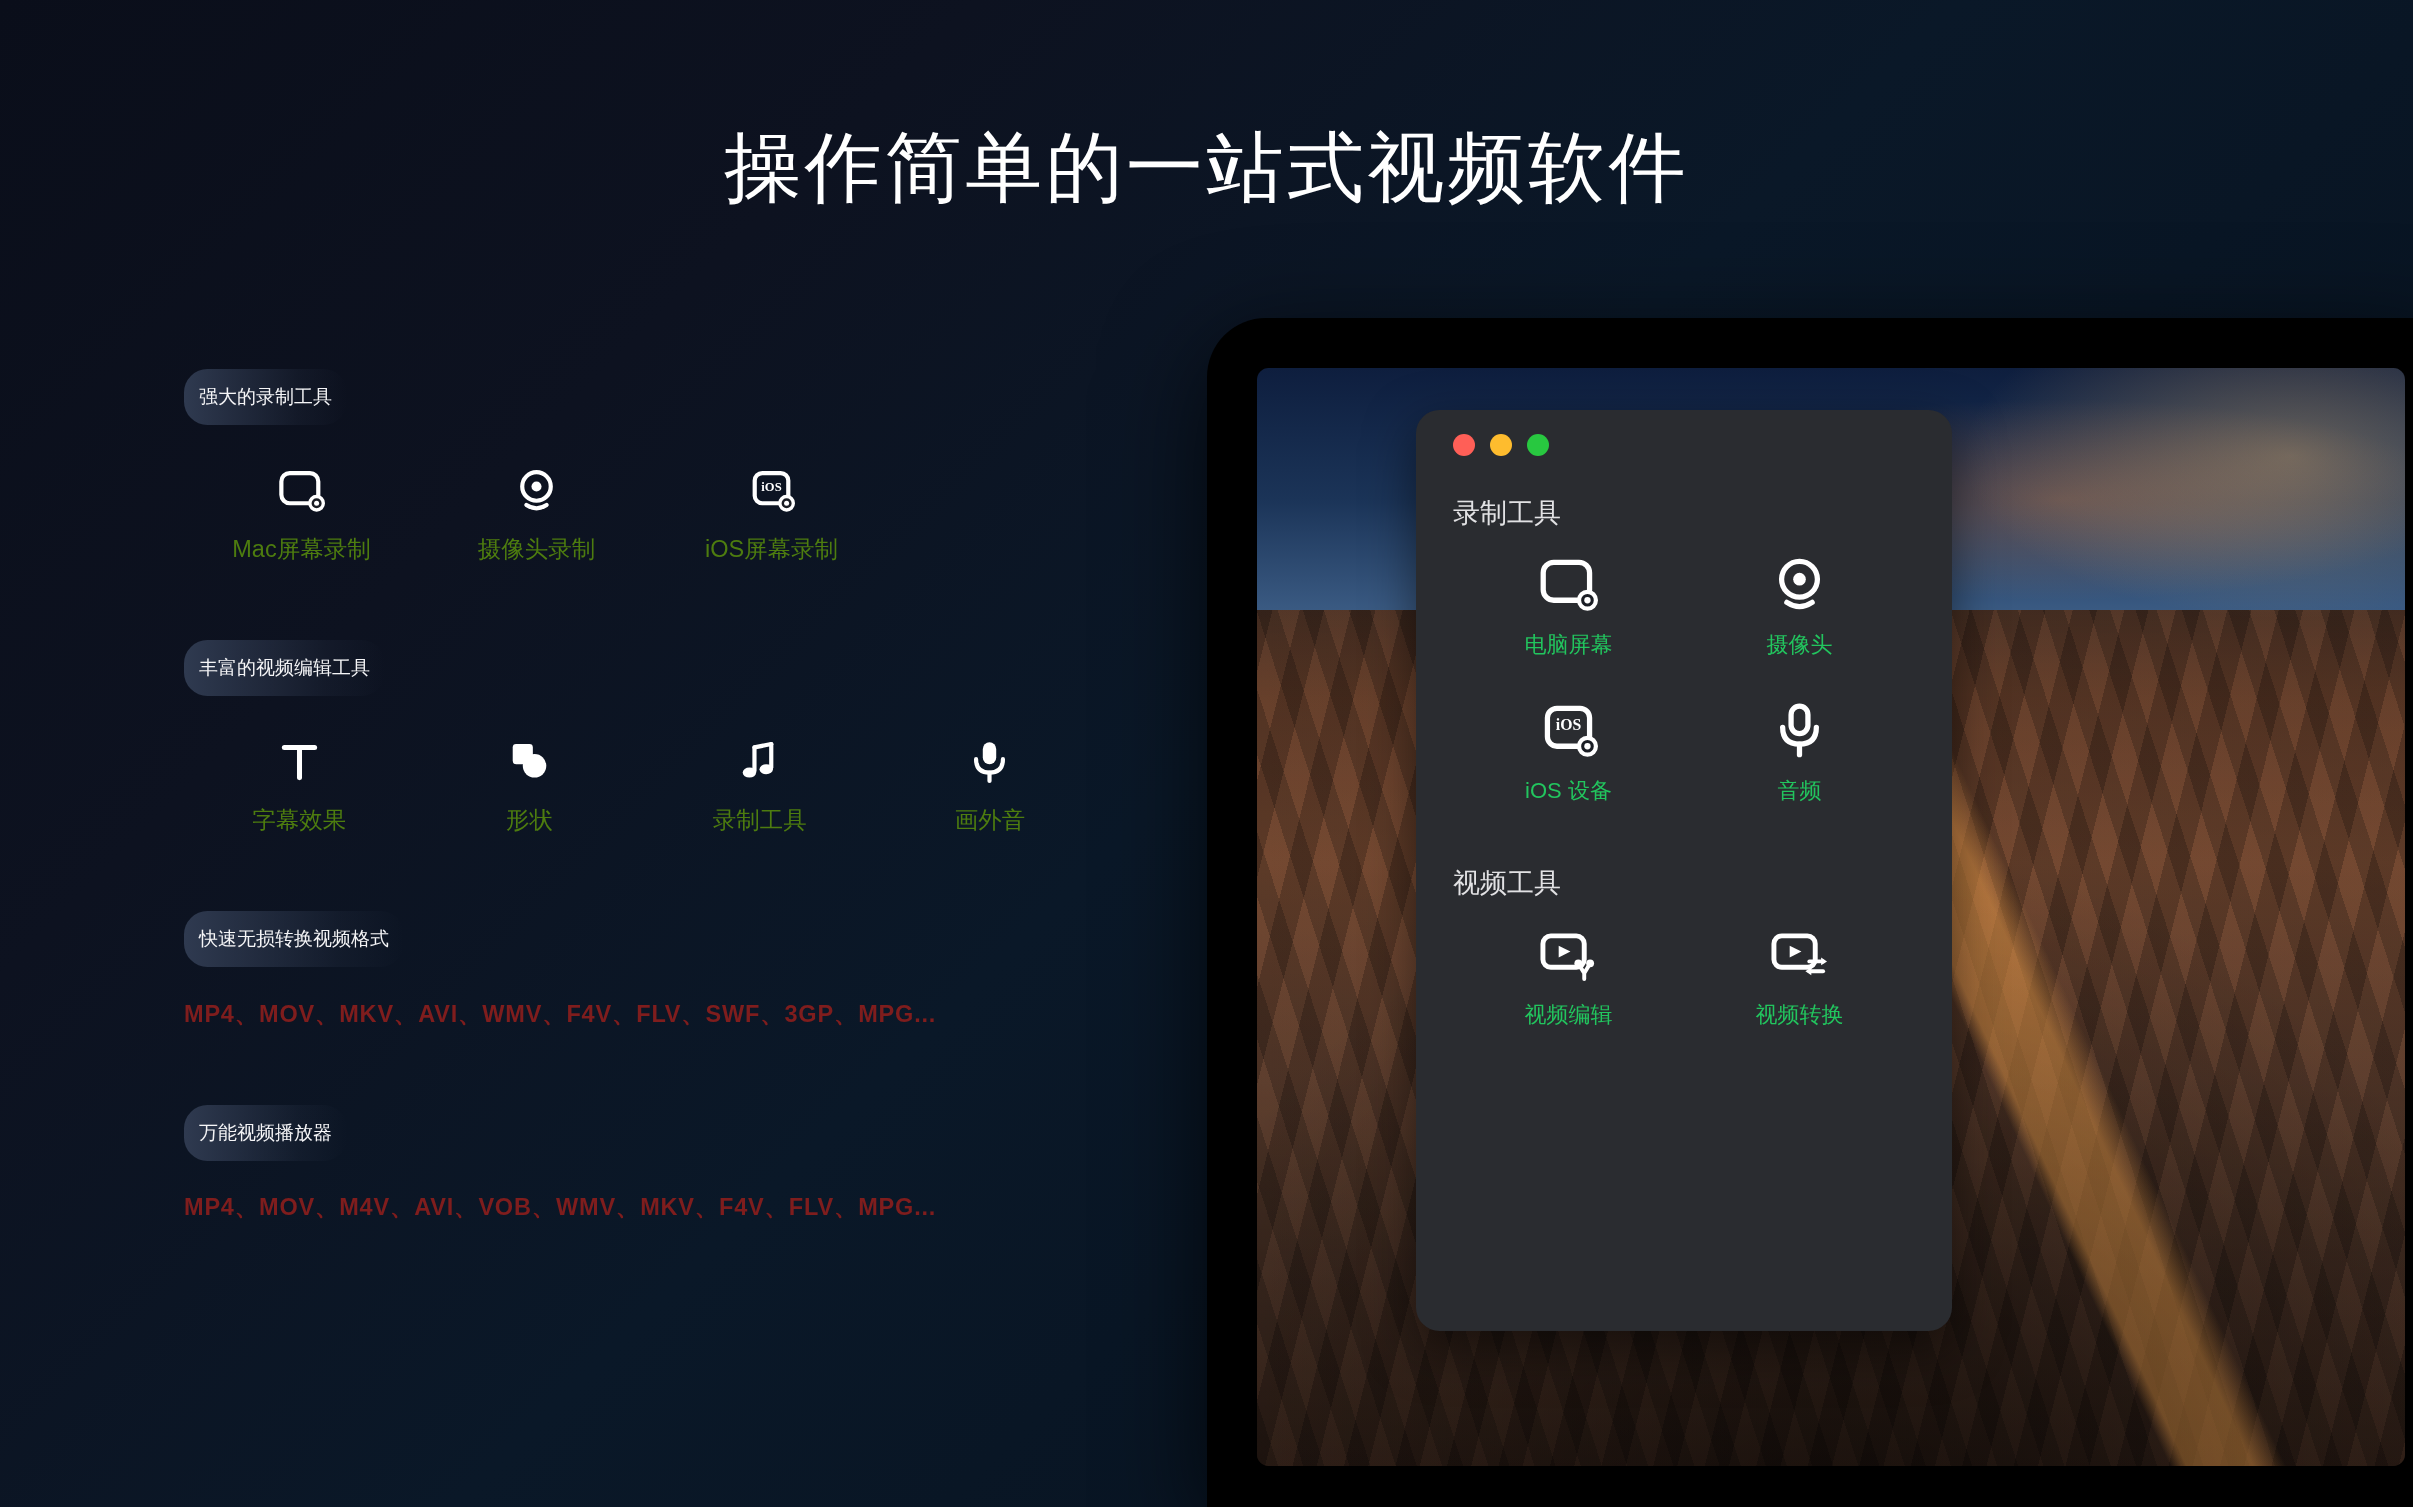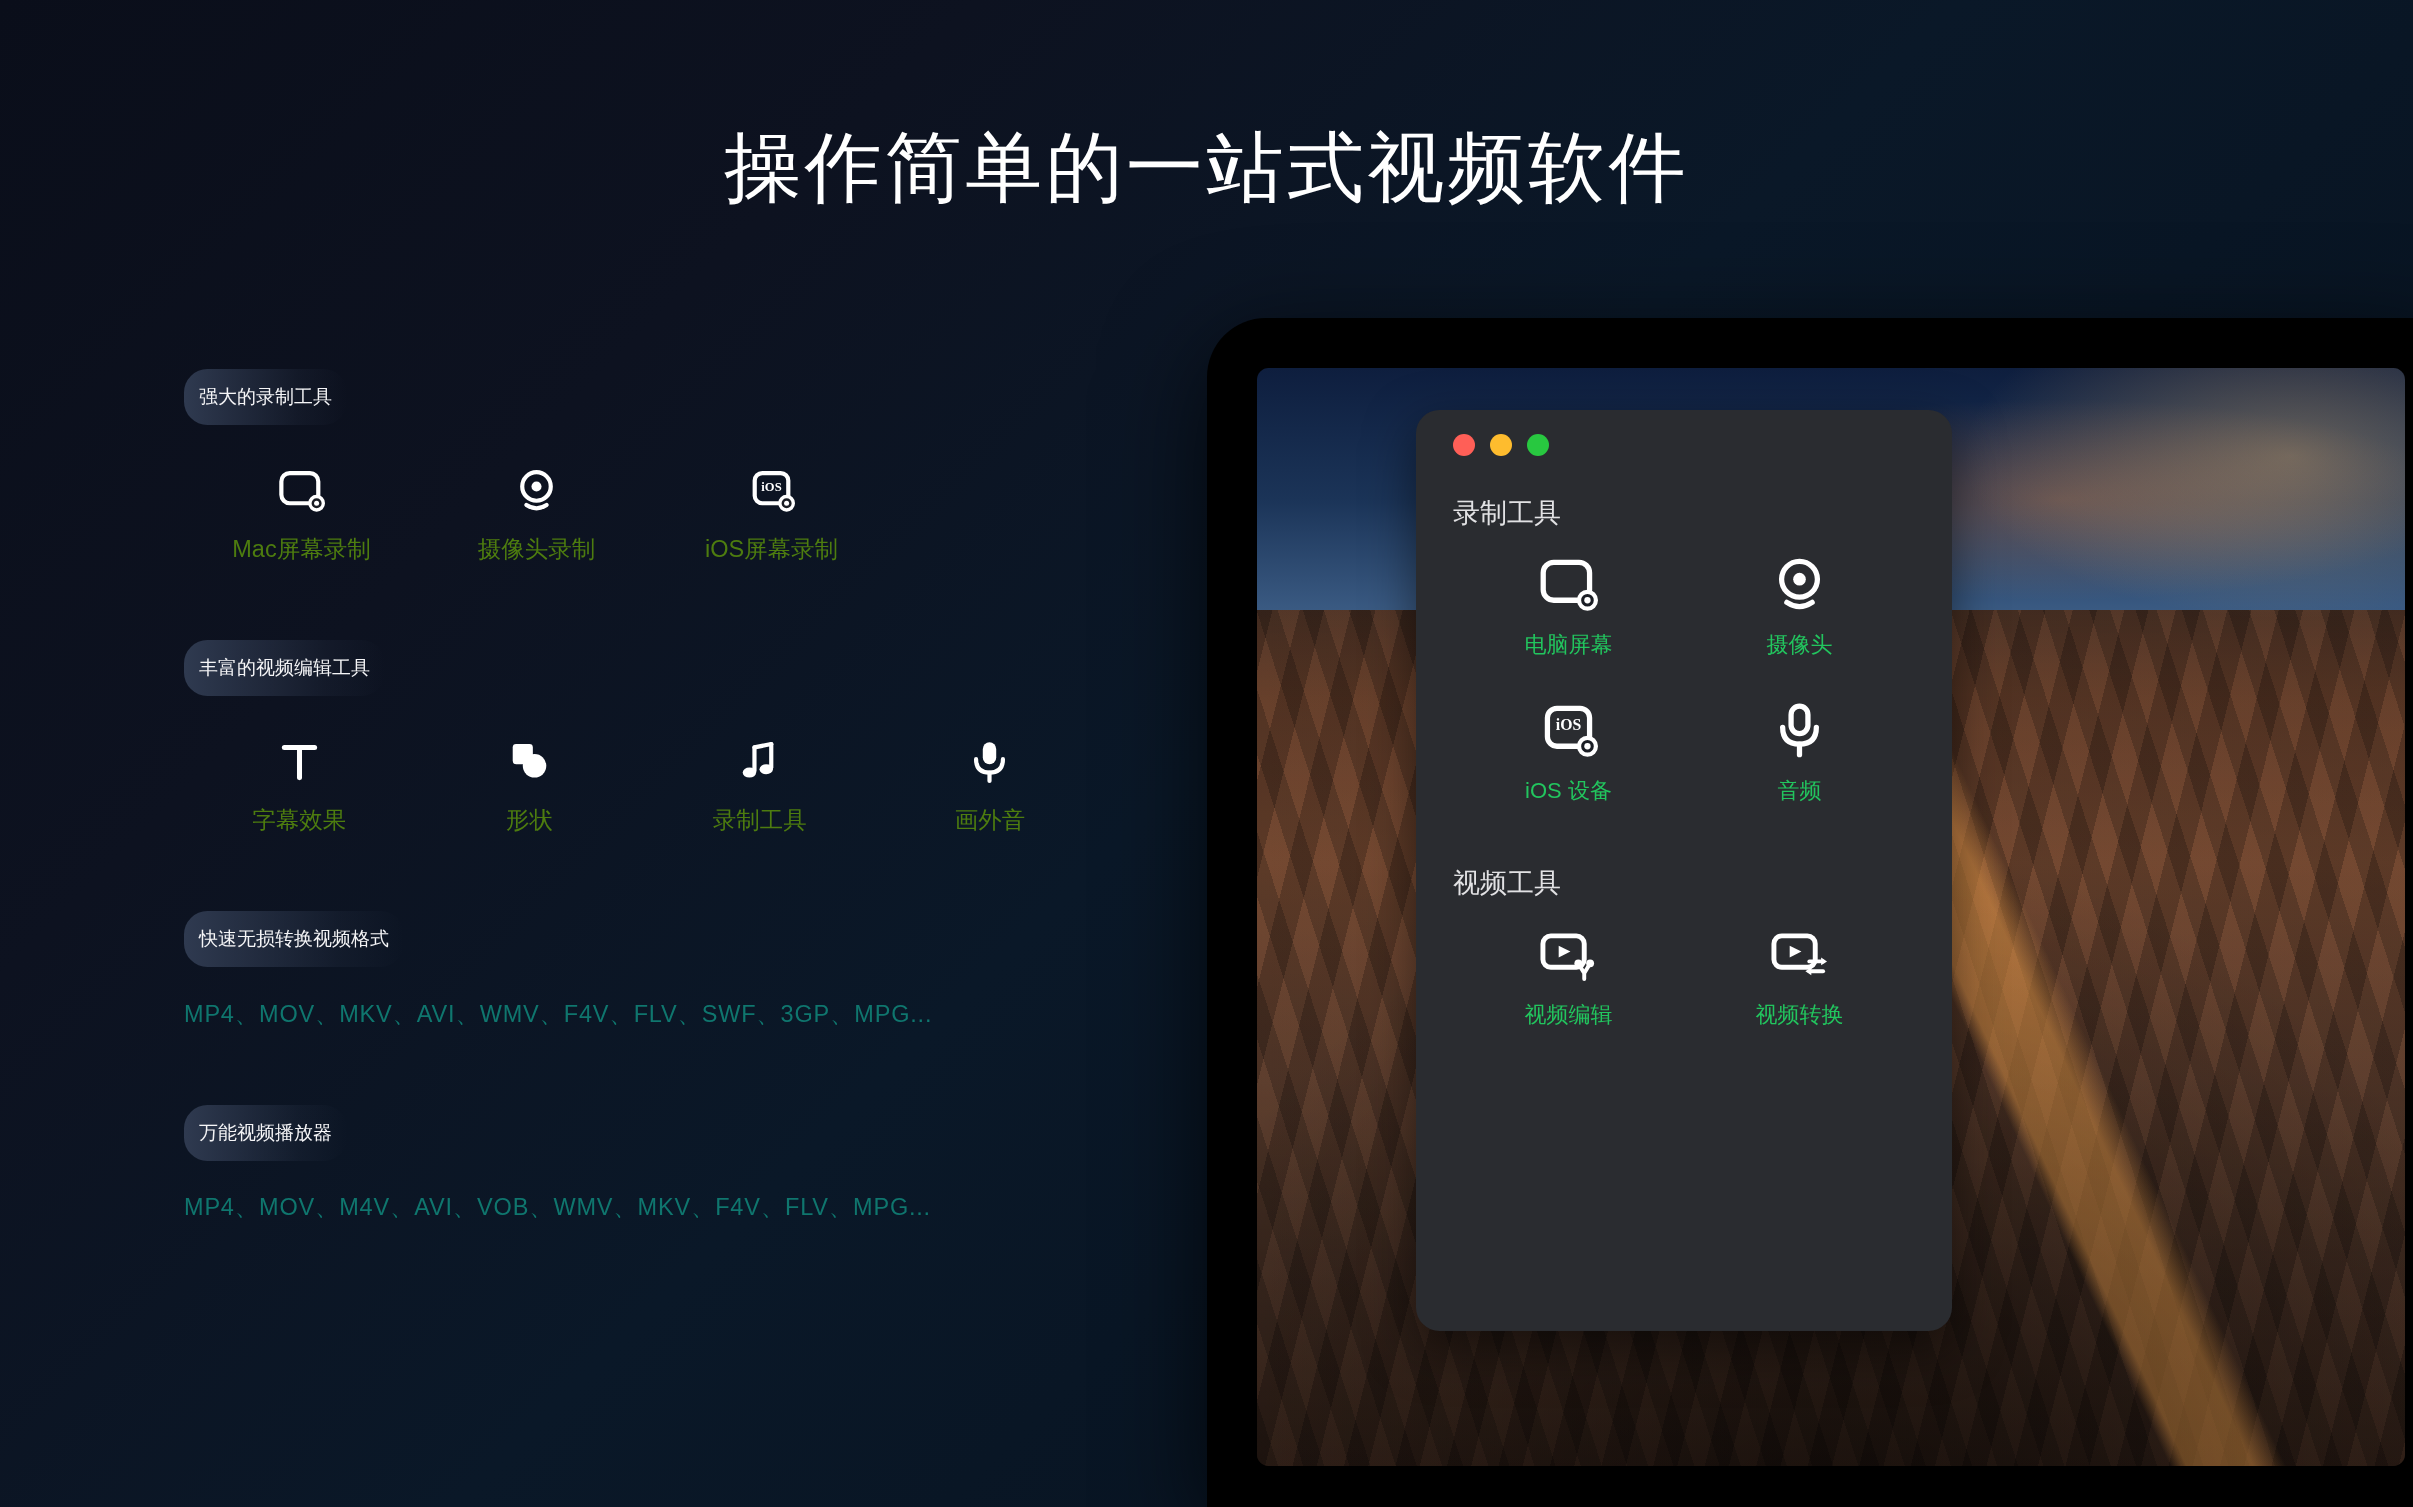--- a/index.html
+++ b/index.html
@@ -70,23 +70,23 @@
   color: #fff;
 }
 
 .feature-item .label {
   color: #4d7c0f;
   font-size: 23.5px;
   font-weight: 400;
 }
 
 .format-line {
-  color: #0f766e;
+  color: #7f1d1d;
   font-size: 23.5px;
-  font-weight: 400;
+  font-weight: 700;
   letter-spacing: 0.8px;
   margin-top: -8.4px;
 }
 
 
 .laptop-area {
   position: absolute;
   right: -34px;
   top: 318px;
 }

